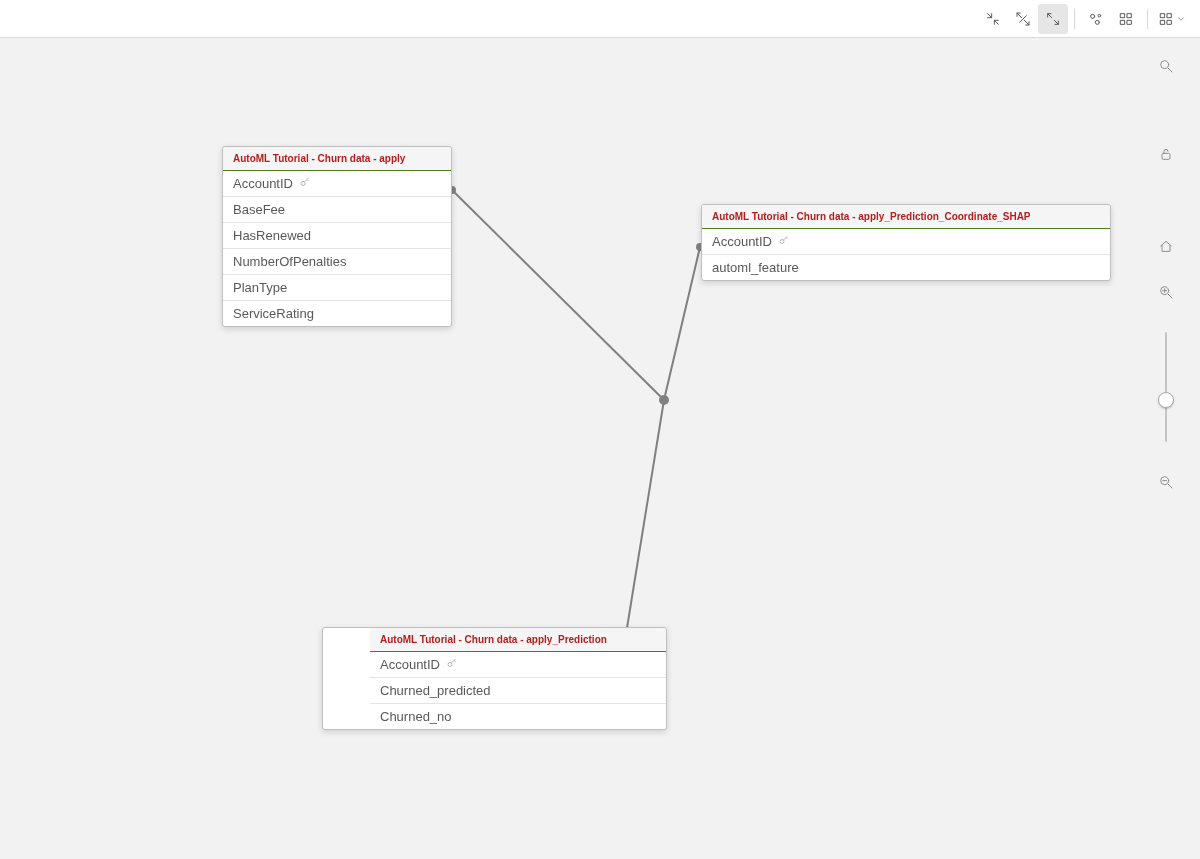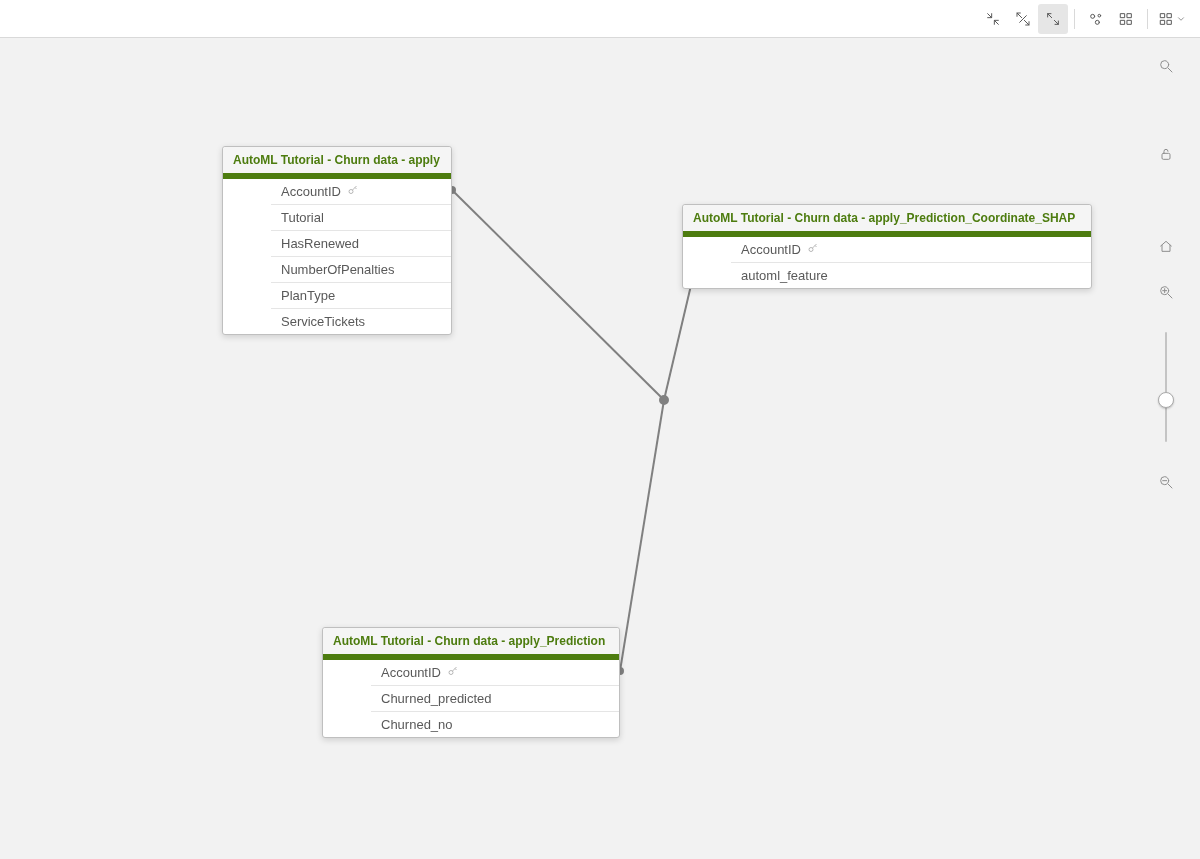--- a/index.html
+++ b/index.html
@@ -139,54 +139,53 @@
     position: absolute;
     background: #fff;
     border: 1px solid #bfbfbf;
     border-radius: 3px;
     box-shadow: 0 2px 6px rgba(0,0,0,0.15);
     font-size: 13px;
     min-width: 160px;
   }
   .table-card .head {
     background: #f5f5f5;
-    border-bottom: 6px solid #4d7c0f;
+    border-bottom: 1px solid #4d7c0f;
     padding: 6px 10px;
     font-weight: 700;
-    color: #4d7c0f;
+    color: #b91c1c;
     white-space: nowrap;
-    font-size: 12px;
+    font-size: 10px;
     border-top-left-radius: 3px;
     border-top-right-radius: 3px;
   }
   .table-card .row {
     padding: 5px 10px;
     border-top: 1px solid #e5e5e5;
     white-space: nowrap;
     color: #595959;
     display: flex;
     align-items: center;
     gap: 6px;
-    margin-left: 48px;
   }
   .table-card .row:first-of-type {
     border-top: none;
   }
   .key-icon svg {
     width: 12px;
     height: 12px;
     stroke: #a0a0a0;
     fill: none;
     stroke-width: 1.5;
   }
 
   
   #card-a { left: 222px; top: 108px; width: 228px; }
-  #card-b { left: 682px; top: 166px; width: 408px; }
-  #card-c { left: 322px; top: 589px; width: 296px; }
+  #card-b { left: 701px; top: 166px; width: 408px; }
+  #card-c { left: 322px; top: 589px; width: 296px; padding-left: 47px; }
 
 </style>
 </head>
 <body>
 
 <div class="topbar">
   <div class="btn">
     <svg class="icon" viewBox="0 0 24 24">
       <path d="M4 4 L10 10 M10 4 L10 10 L4 10"></path>
       <path d="M20 20 L14 14 M14 20 L14 14 L20 14"></path>
@@ -295,33 +294,33 @@
     <div class="head">AutoML Tutorial - Churn data - apply</div>
     <div>
         <div class="row">
           <span>AccountID</span>
           <span class="key-icon"><svg viewBox="0 0 24 24">
               <circle cx="8" cy="15" r="4"></circle>
               <path d="M11 12 L19 4 M16 7 L19 10"></path>
             </svg></span>
         </div>
         <div class="row">
-          <span>Tutorial</span>
+          <span>BaseFee</span>
         </div>
         <div class="row">
           <span>HasRenewed</span>
         </div>
         <div class="row">
           <span>NumberOfPenalties</span>
         </div>
         <div class="row">
           <span>PlanType</span>
         </div>
         <div class="row">
-          <span>ServiceTickets</span>
+          <span>ServiceRating</span>
         </div>
       </div>
   </div>
 
   <div id="card-b" class="table-card">
     <div class="head">AutoML Tutorial - Churn data - apply_Prediction_Coordinate_SHAP</div>
     <div>
         <div class="row">
           <span>AccountID</span>
           <span class="key-icon"><svg viewBox="0 0 24 24">

